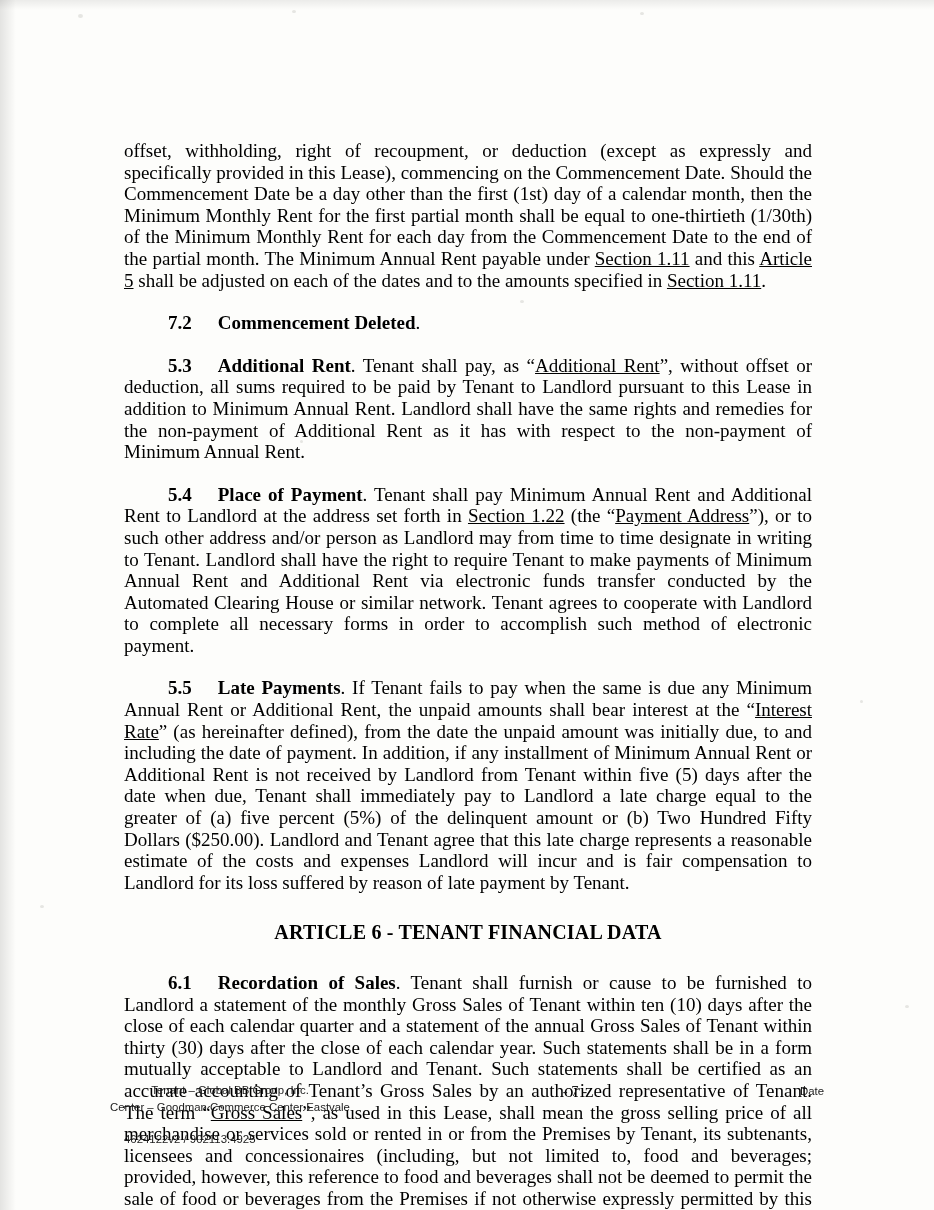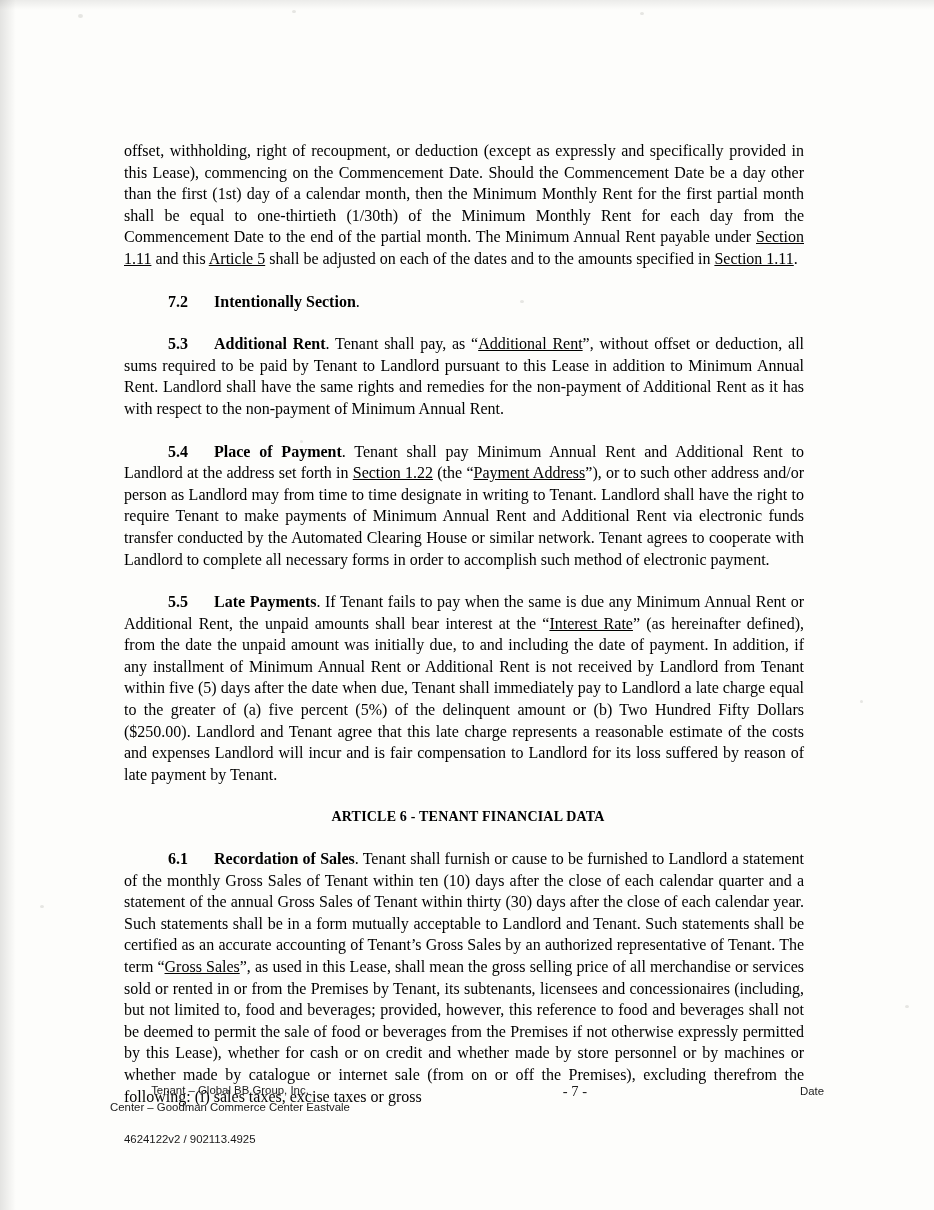--- a/index.html
+++ b/index.html
@@ -34,43 +34,43 @@
     background: #b9b9b4;
     border-radius: 50%;
   }
   .content {
     position: absolute;
     left: 124px;
     top: 140px;
     width: 688px;
   }
   p.body {
-    margin: 0 8px 0 0;
-    font-size: 16px;
+    margin: 0 0 0 0;
+    font-size: 19px;
     line-height: 21.6px;
     text-align: justify;
     text-justify: inter-word;
     hyphens: none;
   }
   .gap-lg { height: 21px; }
   .gap-sm { height: 20px; }
   .indent { display: inline-block; width: 44px; }
   .num {
     font-weight: bold;
   }
   .hdg {
     font-weight: bold;
   }
   .u { text-decoration: underline; }
   .center-hdg {
     text-align: center;
     font-weight: bold;
-    font-size: 14px;
+    font-size: 20px;
     line-height: 21.6px;
-    margin: 0;
+    margin: 8px;
     letter-spacing: 0.2px;
   }
   .footer {
     position: absolute;
     left: 110px;
     top: 1082px;
     width: 714px;
     font-family: "Liberation Sans", sans-serif;
     font-size: 11.4px;
     line-height: 16.5px;
@@ -130,21 +130,21 @@
     <div class="speck" style="left:40px;  top:905px; width:4px; height:3px;"></div>
     <div class="speck" style="left:905px; top:1005px; width:4px; height:3px;"></div>
   </div>
 
   <div class="content">
 
     <p class="body"><span>offset, withholding, right of recoupment, or deduction (except as expressly and specifically provided in this Lease), commencing on the Commencement Date.  Should the Commencement Date be a day other than the first (1st) day of a calendar month, then the Minimum Monthly Rent for the first partial month shall be equal to one-thirtieth (1/30th) of the Minimum Monthly Rent for each day from the Commencement Date to the end of the partial month.   The Minimum Annual Rent payable under </span><span class="u">Section 1.11</span><span> and this </span><span class="u">Article 5</span><span> shall be adjusted on each of the dates and to the amounts specified in </span><span class="u">Section 1.11</span><span>.</span></p>
 
     <div class="gap-lg"></div>
 
-    <p class="body"><span class="indent"></span><span class="num">7.2</span><span class="indent" style="width:26px;"></span><span class="hdg">Intentionally Section</span><span>.</span></p>
+    <p class="body"><span class="indent"></span><span class="num">7.2</span><span class="indent" style="width:26px;"></span><span class="hdg">Commencement Deleted</span><span>.</span></p>
 
     <div class="gap-lg"></div>
 
     <p class="body"><span class="indent"></span><span class="num">5.3</span><span class="indent" style="width:26px;"></span><span class="hdg">Additional Rent</span><span>.    Tenant shall pay, as “</span><span class="u">Additional Rent</span><span>”, without offset or deduction, all sums required to be paid by Tenant to Landlord pursuant to this Lease in addition to Minimum Annual Rent.  Landlord shall have the same rights and remedies for the non-payment of Additional Rent as it has with respect to the non-payment of Minimum Annual Rent.</span></p>
 
     <div class="gap-lg"></div>
 
     <p class="body"><span class="indent"></span><span class="num">5.4</span><span class="indent" style="width:26px;"></span><span class="hdg">Place of Payment</span><span>.  Tenant shall pay Minimum Annual Rent and Additional Rent to Landlord at the address set forth in </span><span class="u">Section 1.22</span><span> (the “</span><span class="u">Payment Address</span><span>”), or to such other address and/or person as Landlord may from time to time designate in writing to Tenant.  Landlord shall have the right to require Tenant to make payments of Minimum Annual Rent and Additional Rent via electronic funds transfer conducted by the Automated Clearing House or similar network.  Tenant agrees to cooperate with Landlord to complete all necessary forms in order to accomplish such method of electronic payment.</span></p>
 
     <div class="gap-lg"></div>

